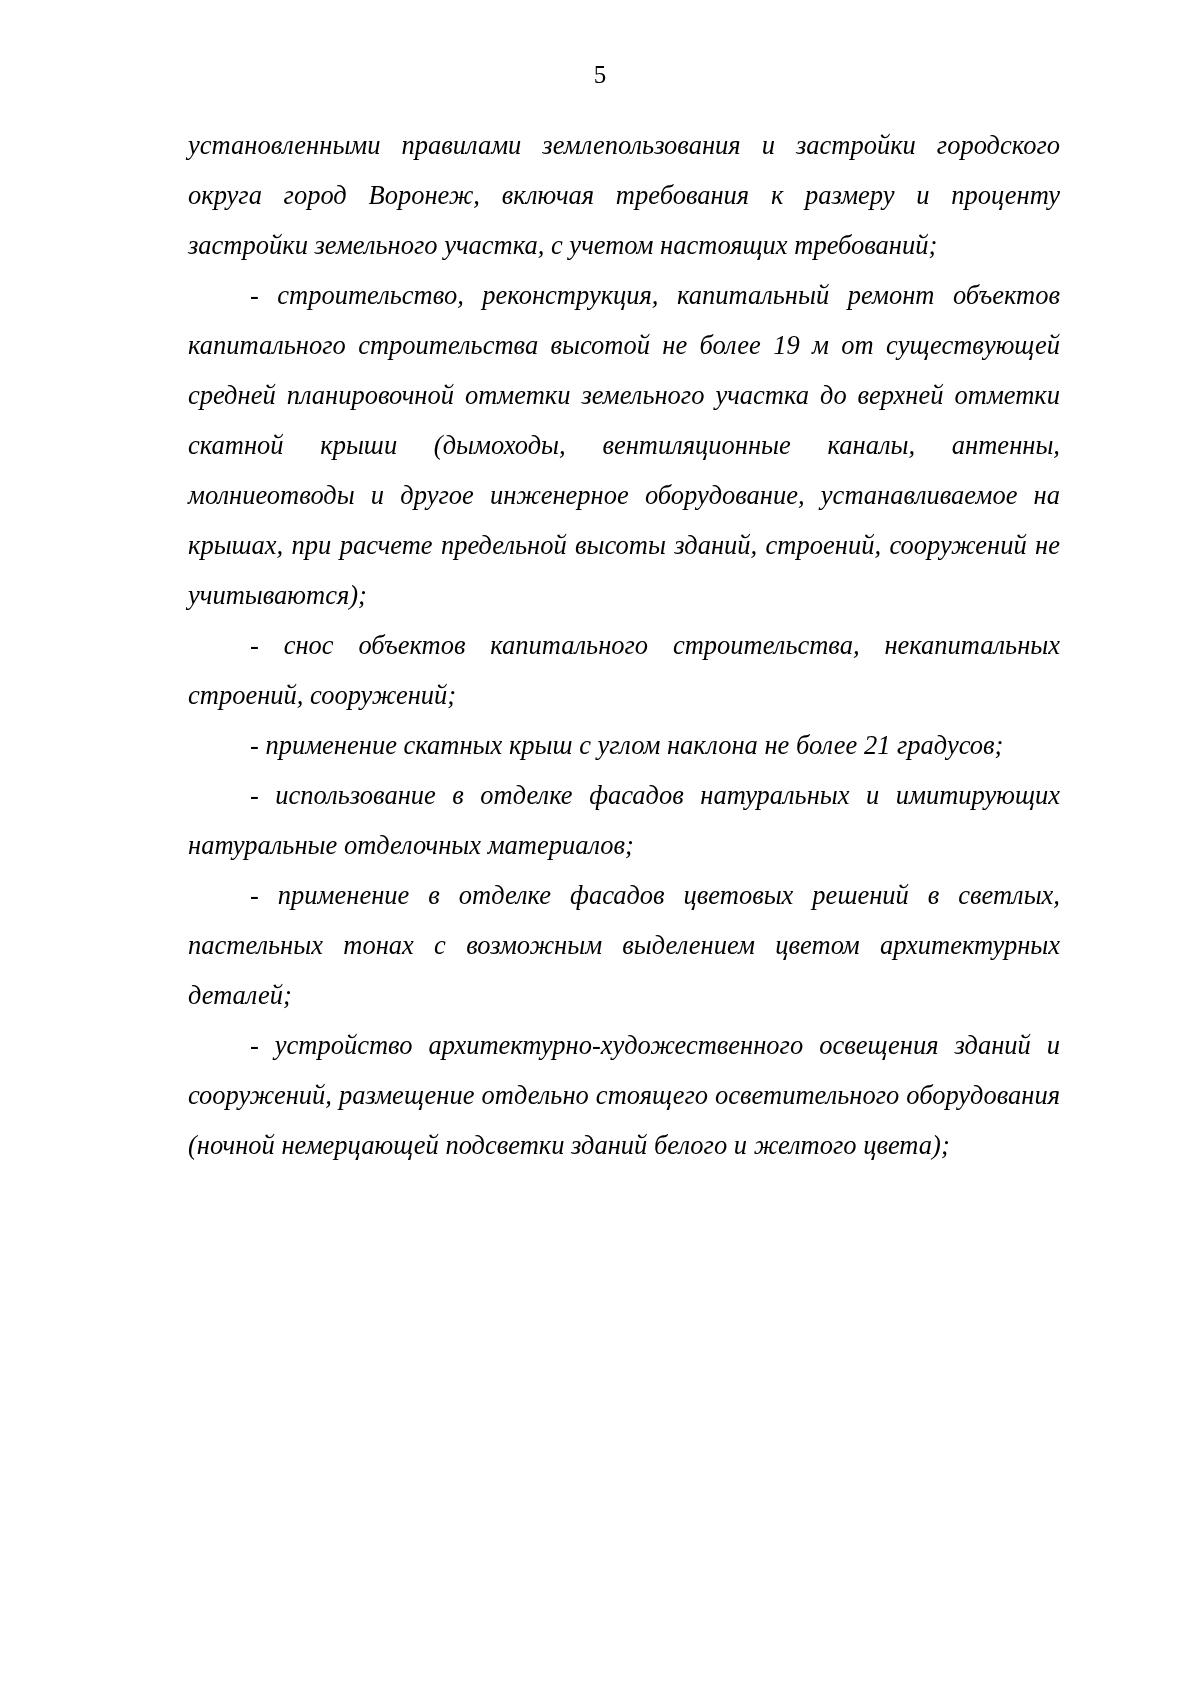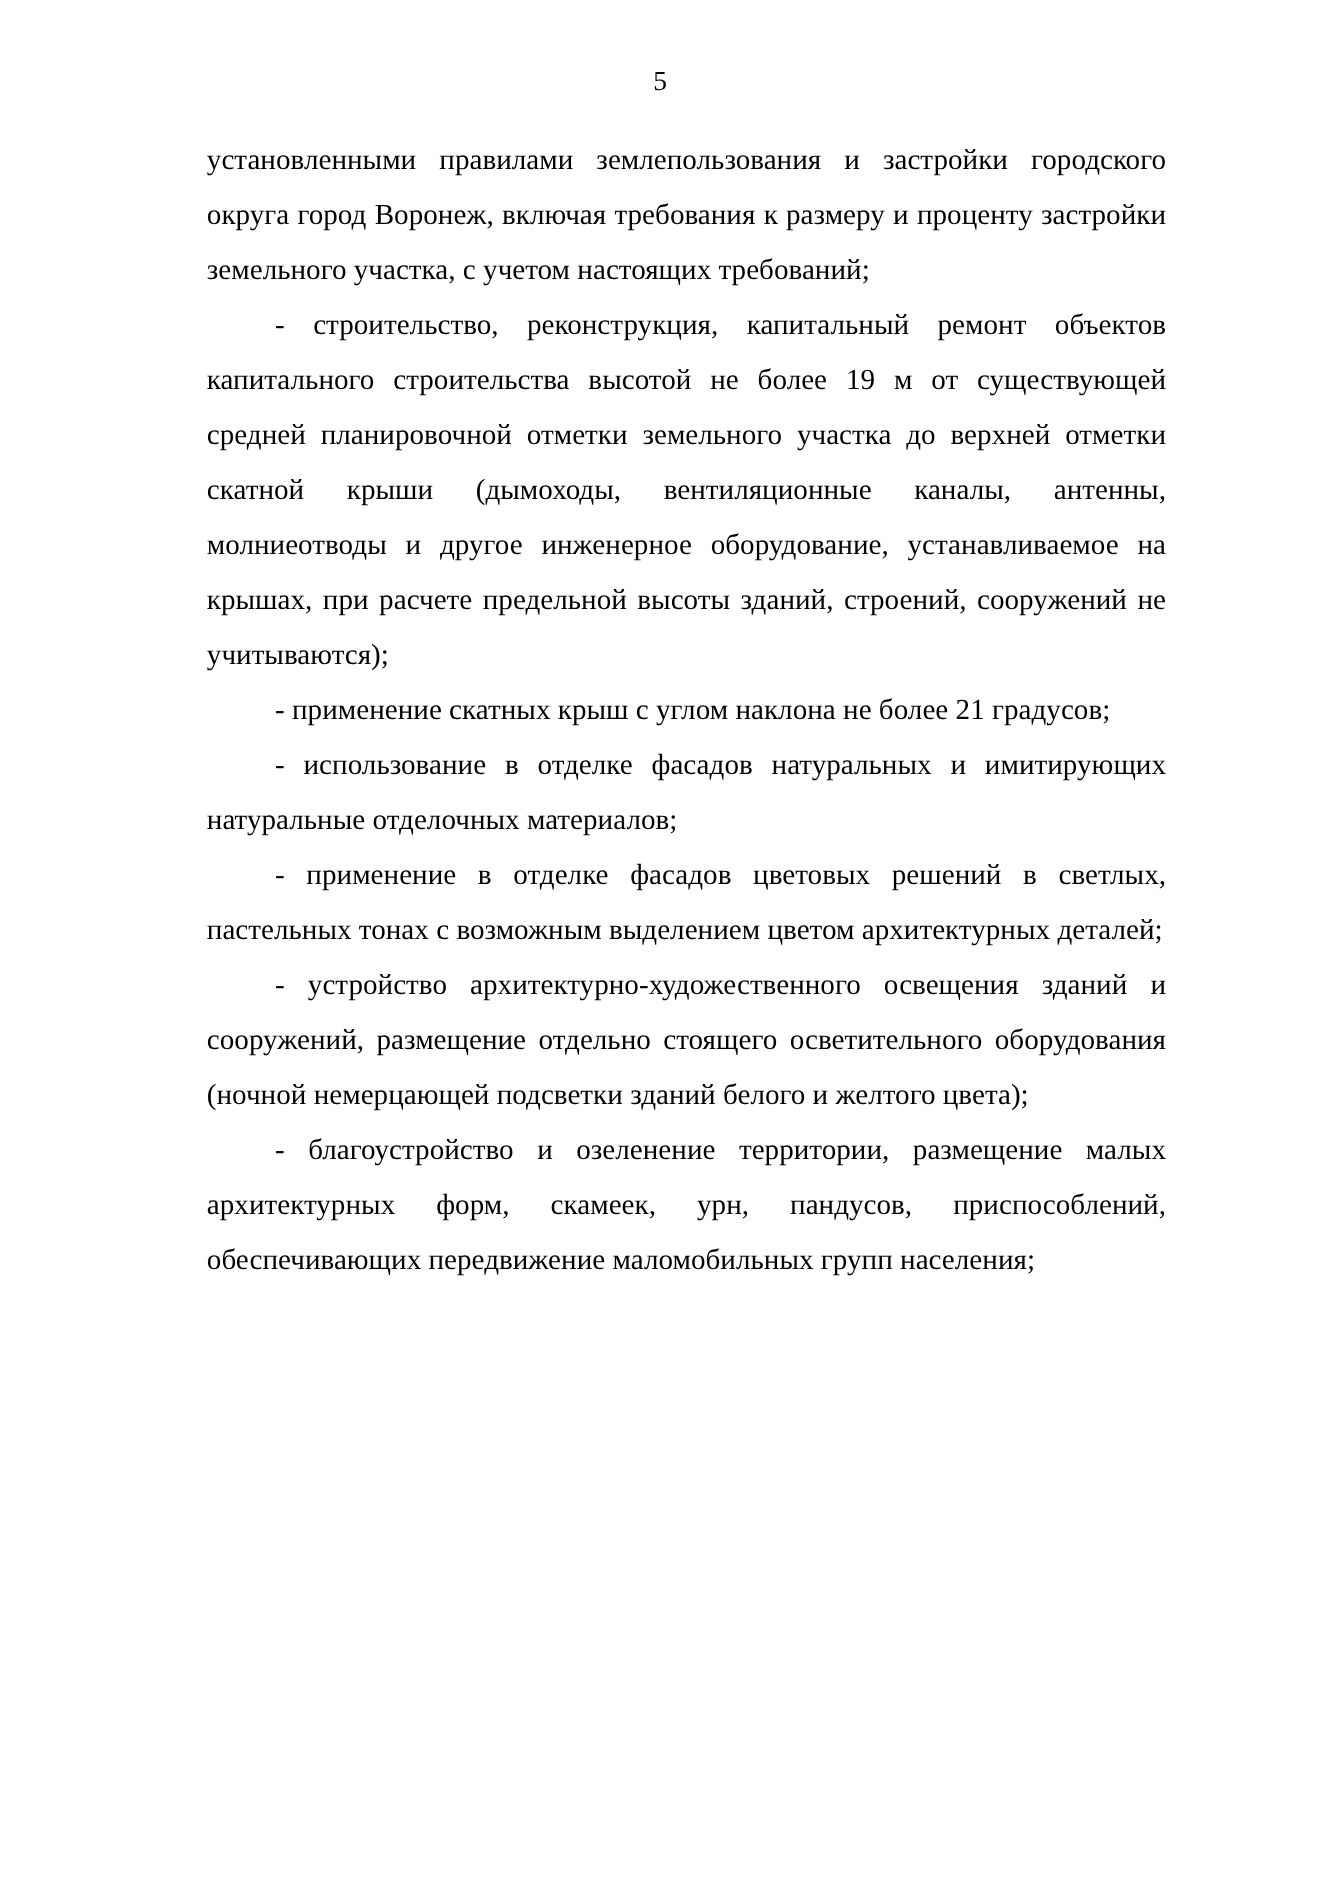--- a/index.html
+++ b/index.html
@@ -27,20 +27,21 @@
     width: 100%;
     text-align: center;
     font-size: 25px;
     line-height: 1;
   }
   .content {
     position: absolute;
     top: 120px;
     left: 188px;
     width: 872px;
+    font-style: italic;
   }
   p {
     margin: 0;
     font-size: 26.5px;
     line-height: 50px;
     text-align: justify;
     text-justify: inter-word;
     hyphens: none;
   }
   p.indent {
@@ -57,28 +58,28 @@
 <div class="page">
 
   <div class="page-number">5</div>
 
   <div class="content">
 
     <p class="nolast">установленными правилами землепользования и застройки городского округа город Воронеж, включая требования к размеру и проценту застройки земельного участка, с учетом настоящих требований;</p>
 
     <p class="indent nolast">- строительство, реконструкция, капитальный ремонт объектов капитального строительства высотой не более 19 м от существующей средней планировочной отметки земельного участка до верхней отметки скатной крыши (дымоходы, вентиляционные каналы, антенны, молниеотводы и другое инженерное оборудование, устанавливаемое на крышах, при расчете предельной высоты зданий, строений, сооружений не учитываются);</p>
 
+    <p class="indent nolast">- снос объектов капитального строительства, некапитальных строений, сооружений;</p>
 
 
 
     <p class="indent nolast">- применение скатных крыш с углом наклона не более 21 градусов;</p>
 
     <p class="indent nolast">- использование в отделке фасадов натуральных и имитирующих натуральные отделочных материалов;</p>
 
     <p class="indent nolast">- применение в отделке фасадов цветовых решений в светлых, пастельных тонах с возможным выделением цветом архитектурных деталей;</p>
 
     <p class="indent nolast">- устройство архитектурно-художественного освещения зданий и сооружений, размещение отдельно стоящего осветительного оборудования (ночной немерцающей подсветки зданий белого и желтого цвета);</p>
 
-    <p class="indent nolast">- благоустройство и озеленение территории, размещение малых архитектурных форм, скамеек, урн, пандусов, приспособлений, обеспечивающих передвижение маломобильных групп населения;</p>
 
 
   </div>
 </div>
 
 </body></html>

